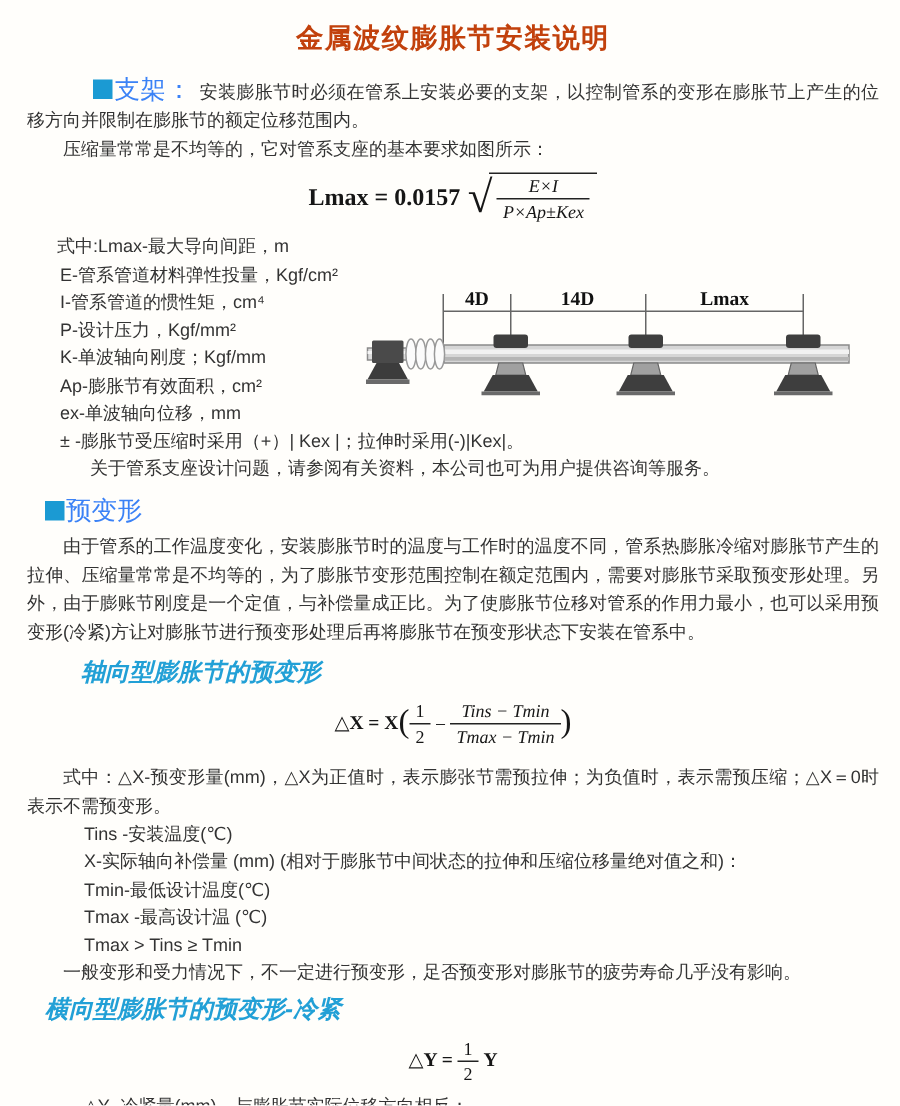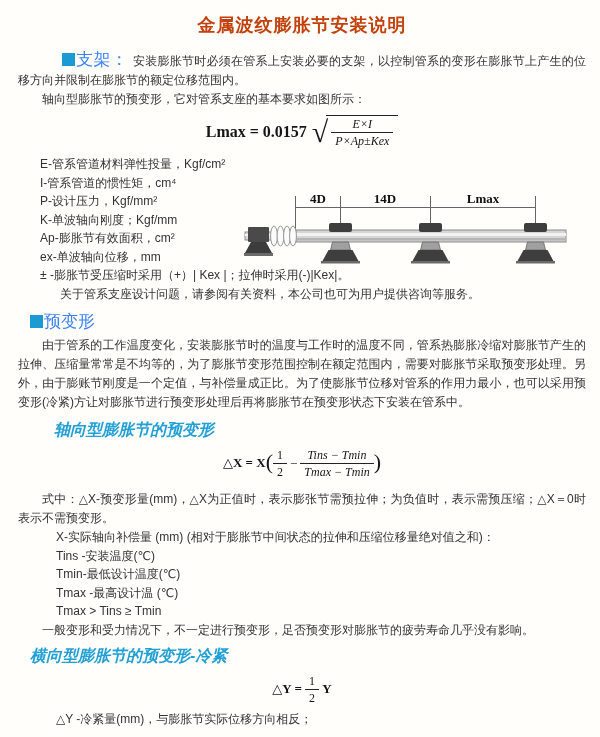--- a/index.html
+++ b/index.html
@@ -55,30 +55,31 @@
 </head>
 <body>
 
 <div class="page">
   <div class="content">
 
     <h1 class="doc-title">金属波纹膨胀节安装说明</h1>
 
     <p class="support-para"><span class="sq"></span><span class="sec-label">支架：</span><span>安装膨胀节时必须在管系上安装必要的支架，以控制管系的变形在膨胀节上产生的位移方向并限制在膨胀节的额定位移范围内。</span></p>
 
-    <p class="example">轴向型膨胀节的预变形，它对管系支座的基本要求如图所示：</p>
+    <p class="example">压缩量常常是不均等的，它对管系支座的基本要求如图所示：</p>
 
     <div class="formula f1">
       <span class="lhs">Lmax = 0.0157</span><span class="sqrt">
           <span class="rad">√</span>
           <span class="rad-body"><span class="frac ital"><span class="num">E×I</span><span class="den">P×Ap±Kex</span></span></span>
         </span>
     </div>
 
     <div class="defs">
+      <div class="def-head">式中:Lmax-最大导向间距，m</div>
       <div class="def-item">E-管系管道材料弹性投量，Kgf/cm²</div>
       <div class="def-item">I-管系管道的惯性矩，cm⁴</div>
       <div class="def-item">P-设计压力，Kgf/mm²</div>
       <div class="def-item">K-单波轴向刚度；Kgf/mm</div>
       <div class="def-item">Ap-膨胀节有效面积，cm²</div>
       <div class="def-item">ex-单波轴向位移，mm</div>
       <div class="def-item">± -膨胀节受压缩时采用（+）| Kex |；拉伸时采用(-)|Kex|。</div>
       <div class="consult">关于管系支座设计问题，请参阅有关资料，本公司也可为用户提供咨询等服务。</div>
     </div>
 
@@ -88,22 +89,22 @@
 
     <h3 class="subhead axial">轴向型膨胀节的预变形</h3>
 
     <div class="formula f2">
       <span class="lhs">△X = X</span><span class="paren">(</span><span class="frac"><span class="num">1</span><span class="den">2</span></span><span class="op">−</span><span class="frac ital"><span class="num">Tins − Tmin</span><span class="den">Tmax − Tmin</span></span><span class="paren">)</span>
     </div>
 
     <p class="note">式中：△X-预变形量(mm)，△X为正值时，表示膨张节需预拉伸；为负值时，表示需预压缩；△X＝0时表示不需预变形。</p>
 
     <div>
+      <div class="param">Tins -安装温度(℃)</div>
       <div class="param">X-实际轴向补偿量 (mm) (相对于膨胀节中间状态的拉伸和压缩位移量绝对值之和)：</div>
-      <div class="param">Tins -安装温度(℃)</div>
       <div class="param">Tmin-最低设计温度(℃)</div>
       <div class="param">Tmax -最高设计温 (℃)</div>
       <div class="param">Tmax &gt; Tins ≥ Tmin</div>
     </div>
 
     <p class="remark">一般变形和受力情况下，不一定进行预变形，足否预变形对膨胀节的疲劳寿命几乎没有影响。</p>
 
     <h3 class="subhead lateral">横向型膨胀节的预变形-冷紧</h3>
 
     <div class="formula f3">

